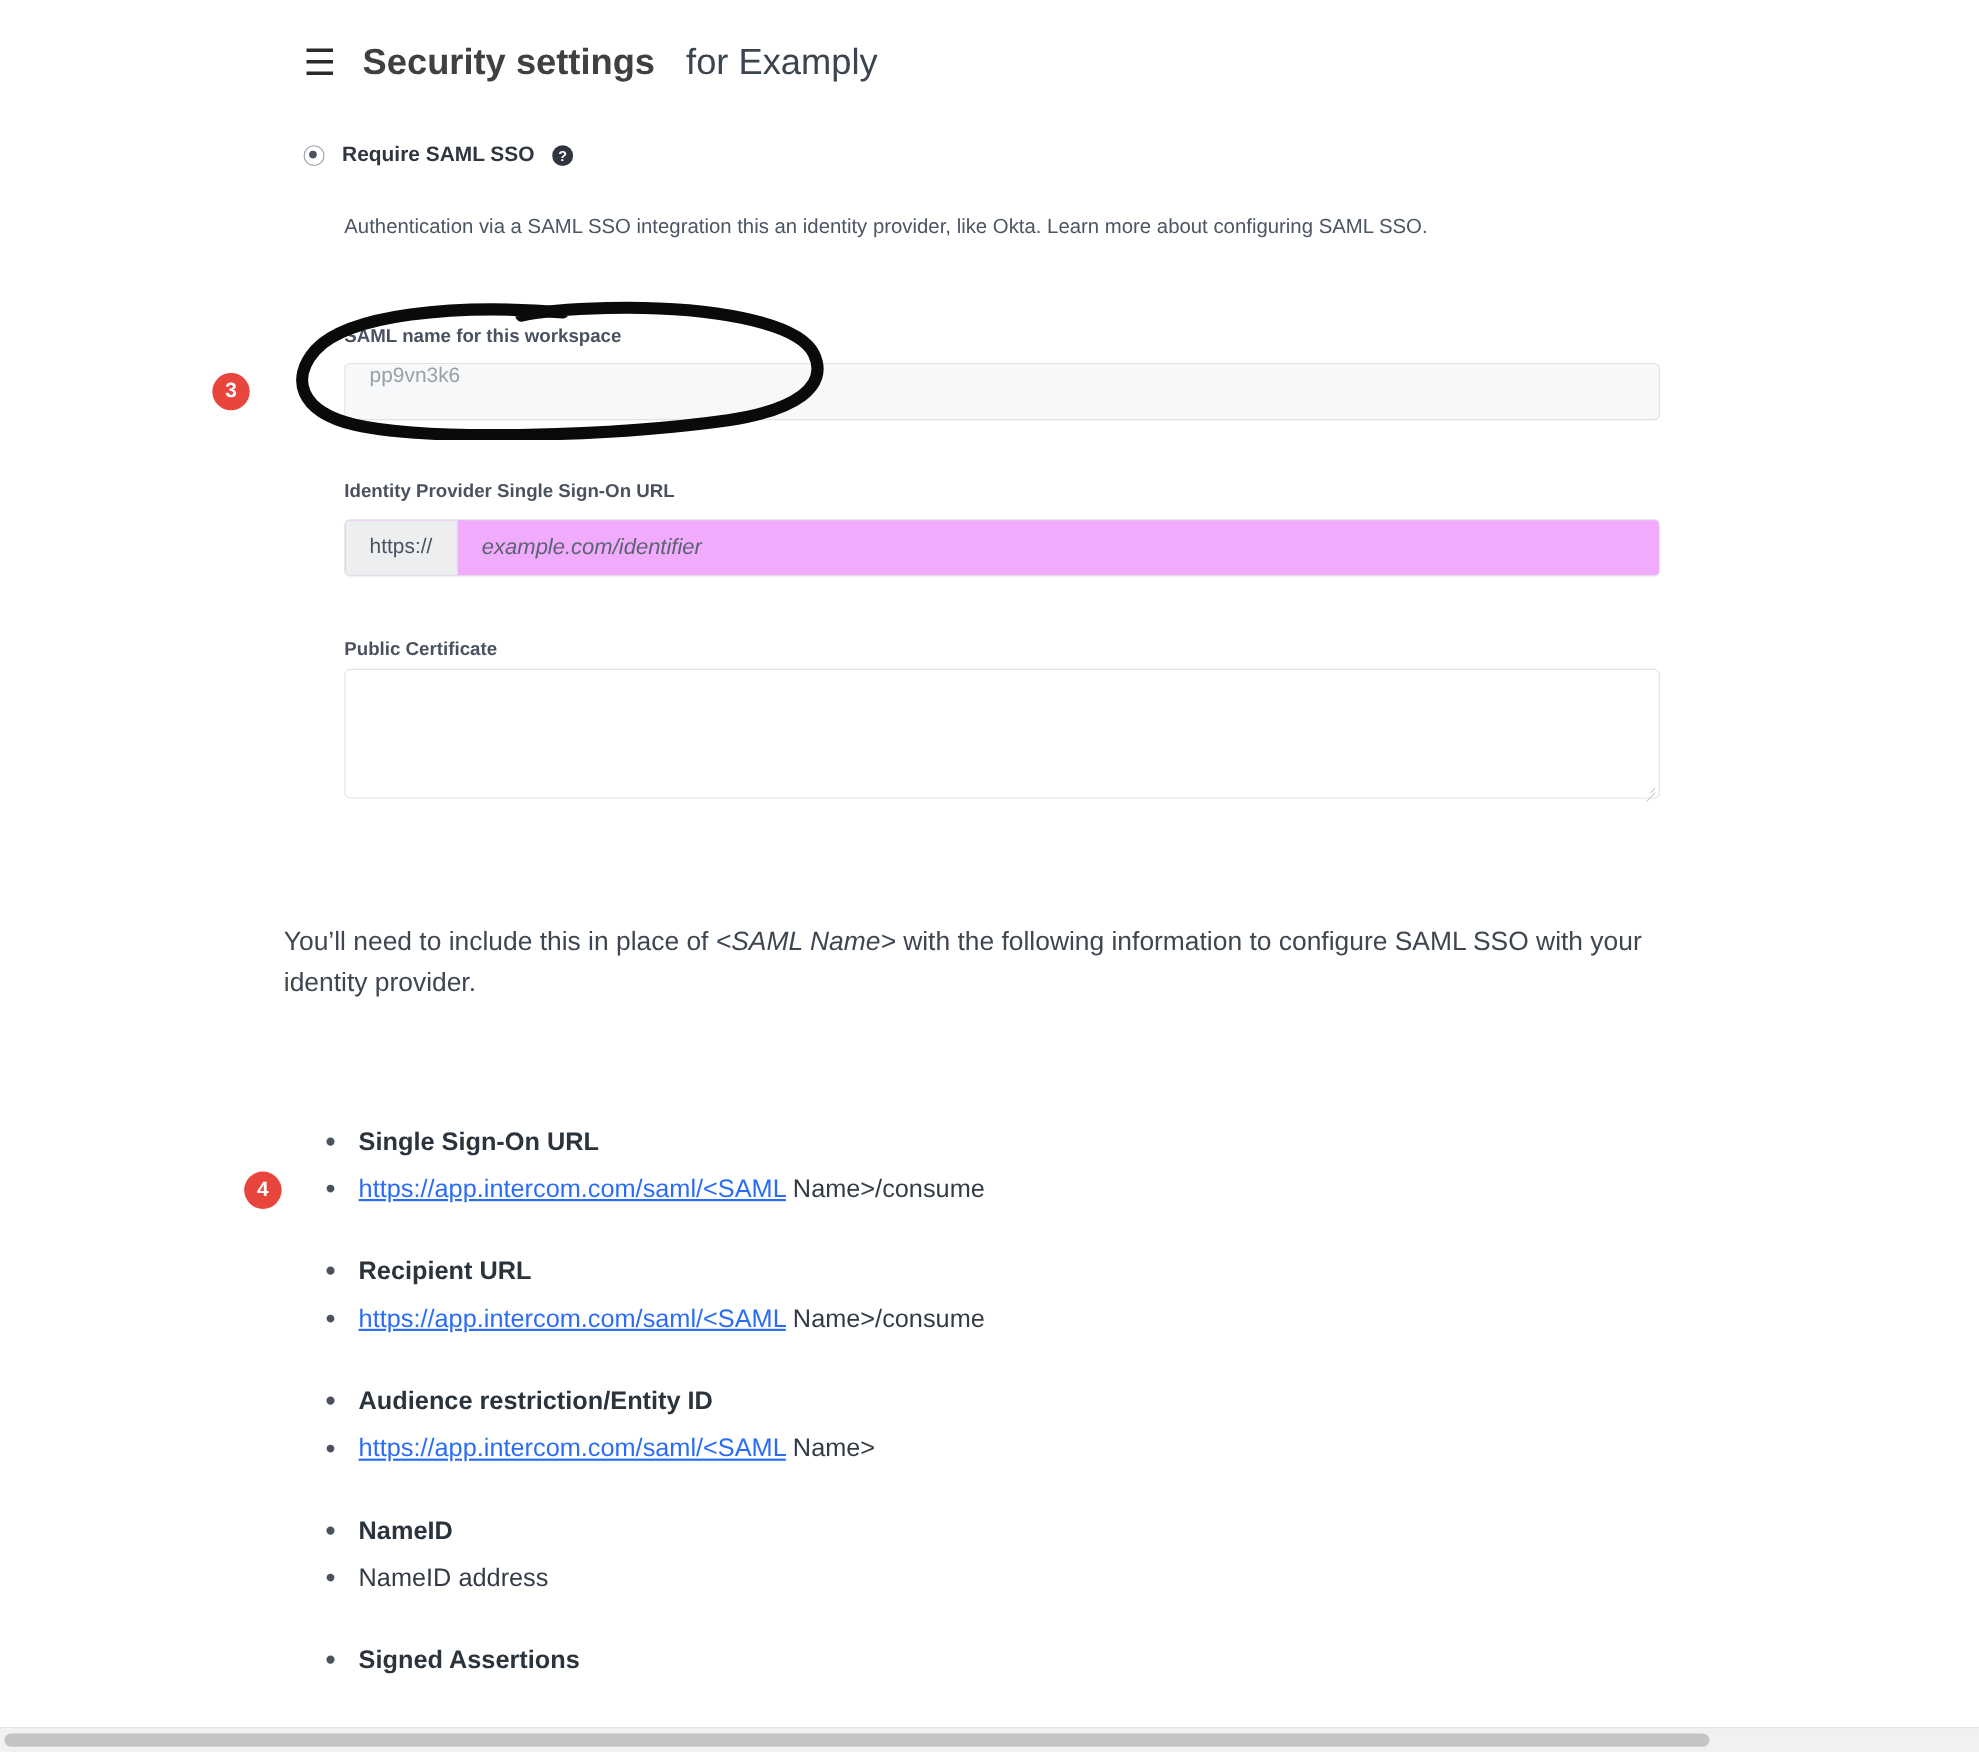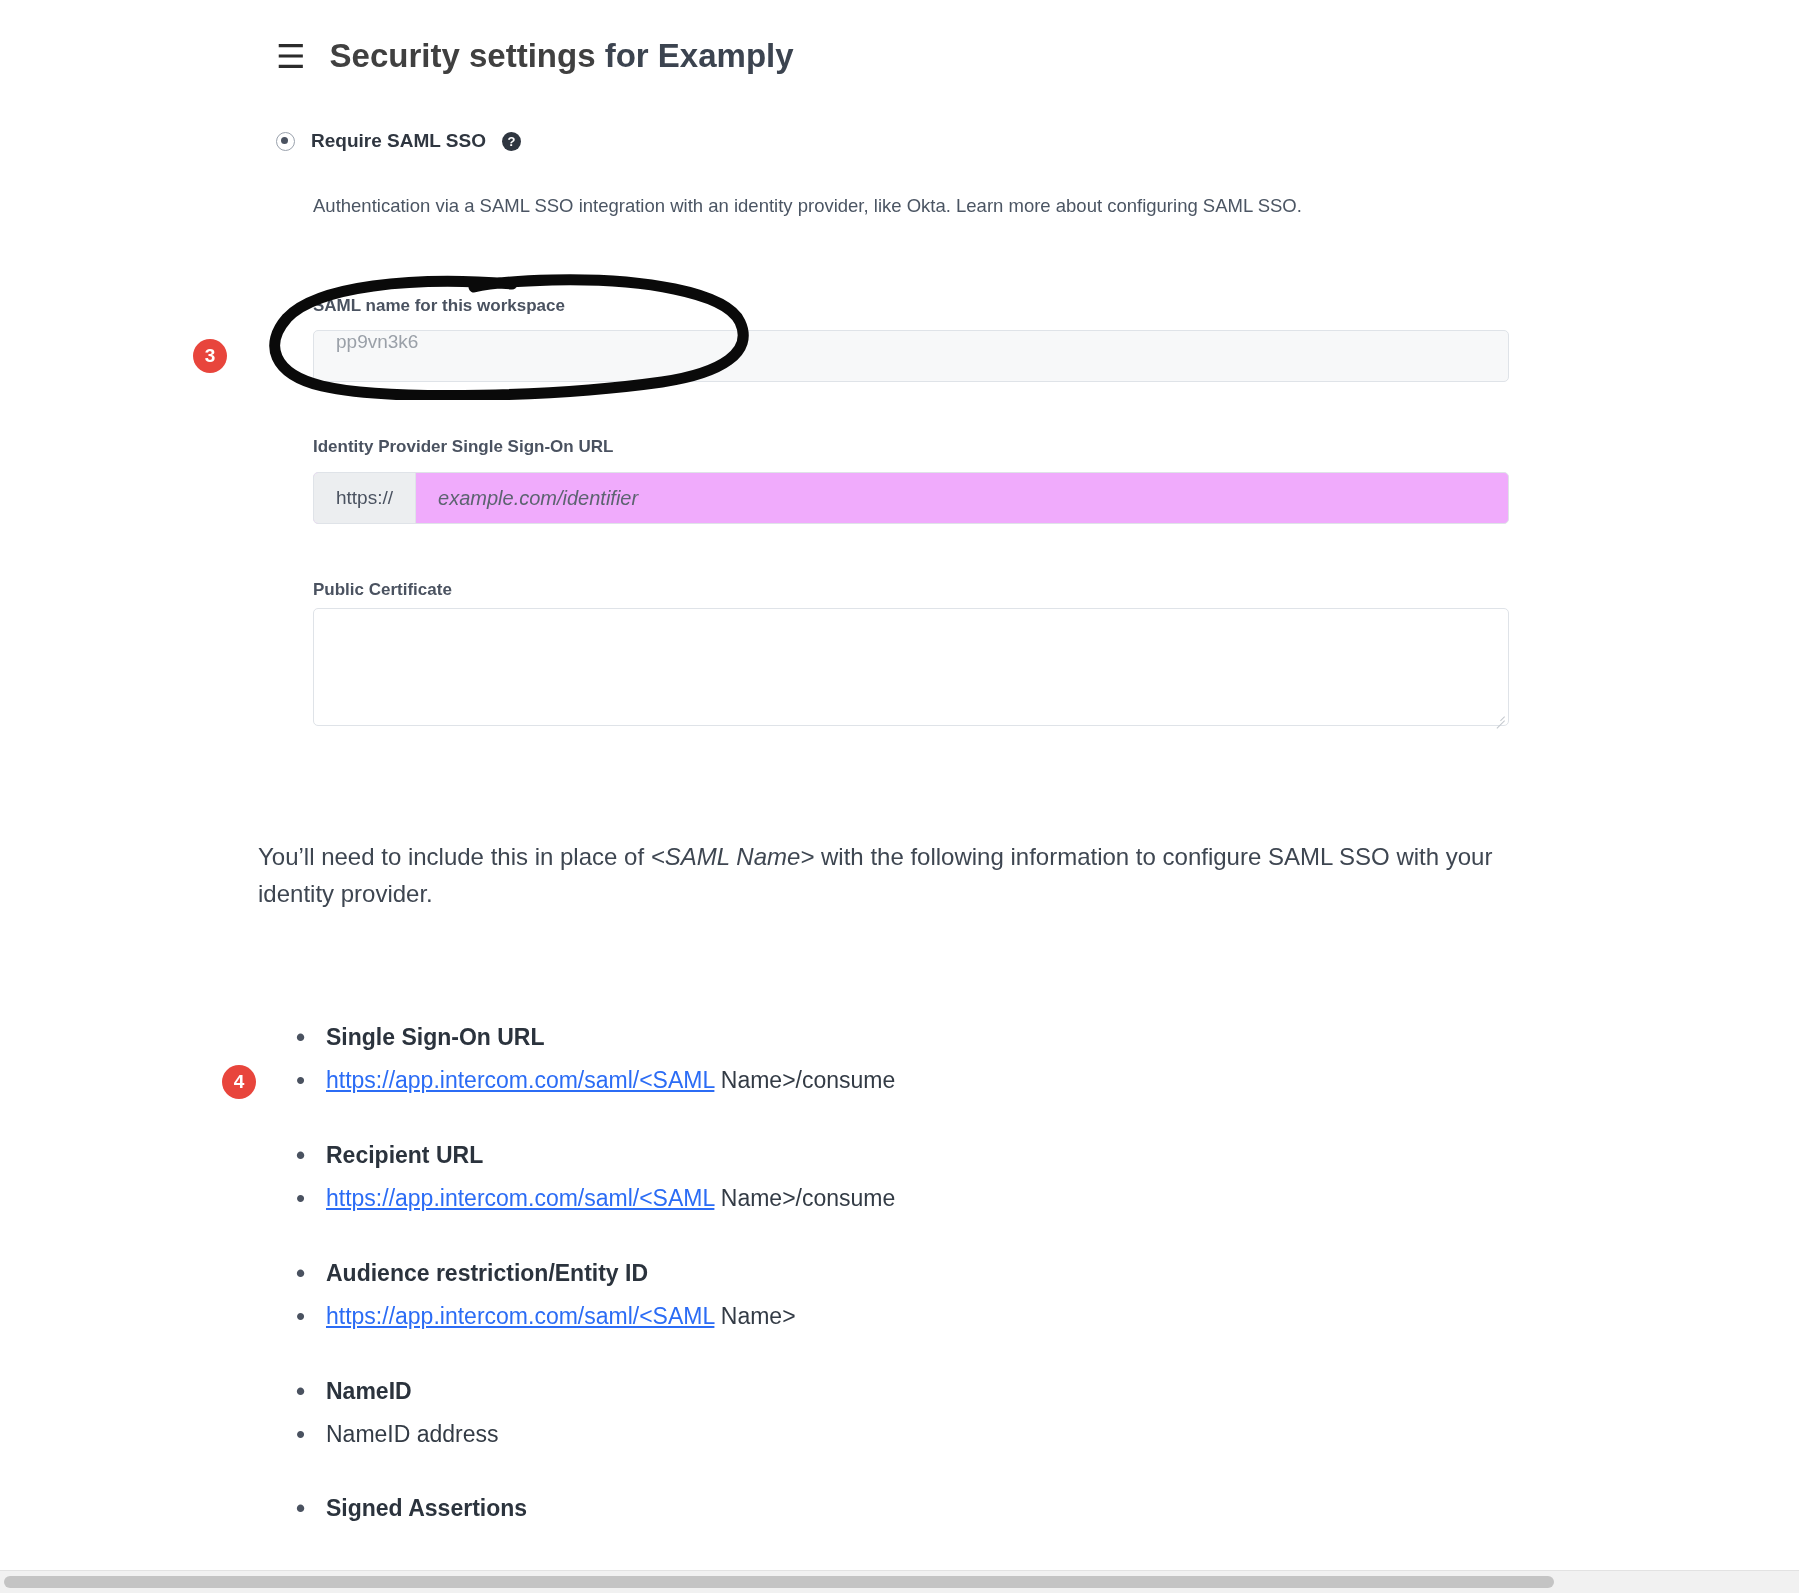--- a/index.html
+++ b/index.html
@@ -41,22 +41,23 @@
   .header-title {
     font-size: 33px;
     line-height: 1.1;
     white-space: nowrap;
   }
   .header-title .bold {
     font-weight: bold;
     color: #404040;
   }
   .header-title .light {
-    font-weight: bold;
+    font-weight: normal;
     color: #3c4450;
+    margin-left: 19px;
   }
 
   
   .radio-row {
     position: absolute;
     left: 276px;
     top: 130px;
     display: flex;
     align-items: center;
     gap: 16px;
@@ -332,21 +333,21 @@
       <span class="light">for Examply</span>
     </div>
   </div>
 
   <div class="radio-row">
     <div class="radio"></div>
     <div class="radio-label">Require SAML SSO</div>
     <div class="help-icon">?</div>
   </div>
 
-  <div class="description">Authentication via a SAML SSO integration with an identity provider, like Okta. Learn more about configuring SAML SSO.</div>
+  <div class="description">Authentication via a SAML SSO integration this an identity provider, like Okta. Learn more about configuring SAML SSO.</div>
 
   <div class="field-label l1">SAML name for this workspace</div>
   <div class="input-box saml-name">
     <span class="placeholder">pp9vn3k6</span>
   </div>
 
   <div class="field-label l2">Identity Provider Single Sign-On URL</div>
   <div class="url-group">
     <div class="url-prefix">https://</div>
     <div class="url-value">example.com/identifier</div>

